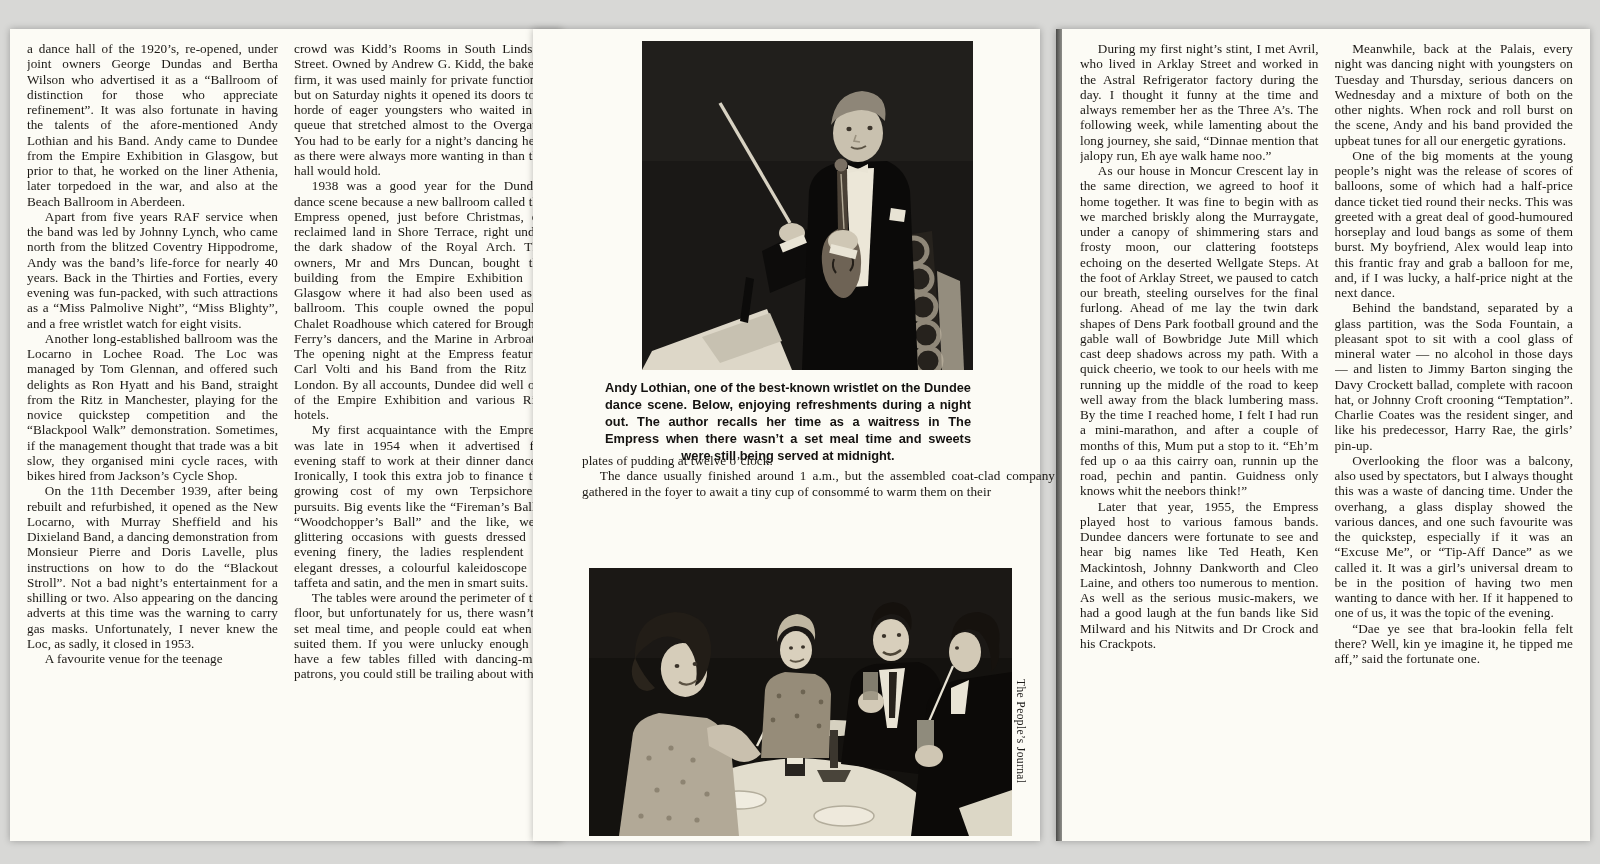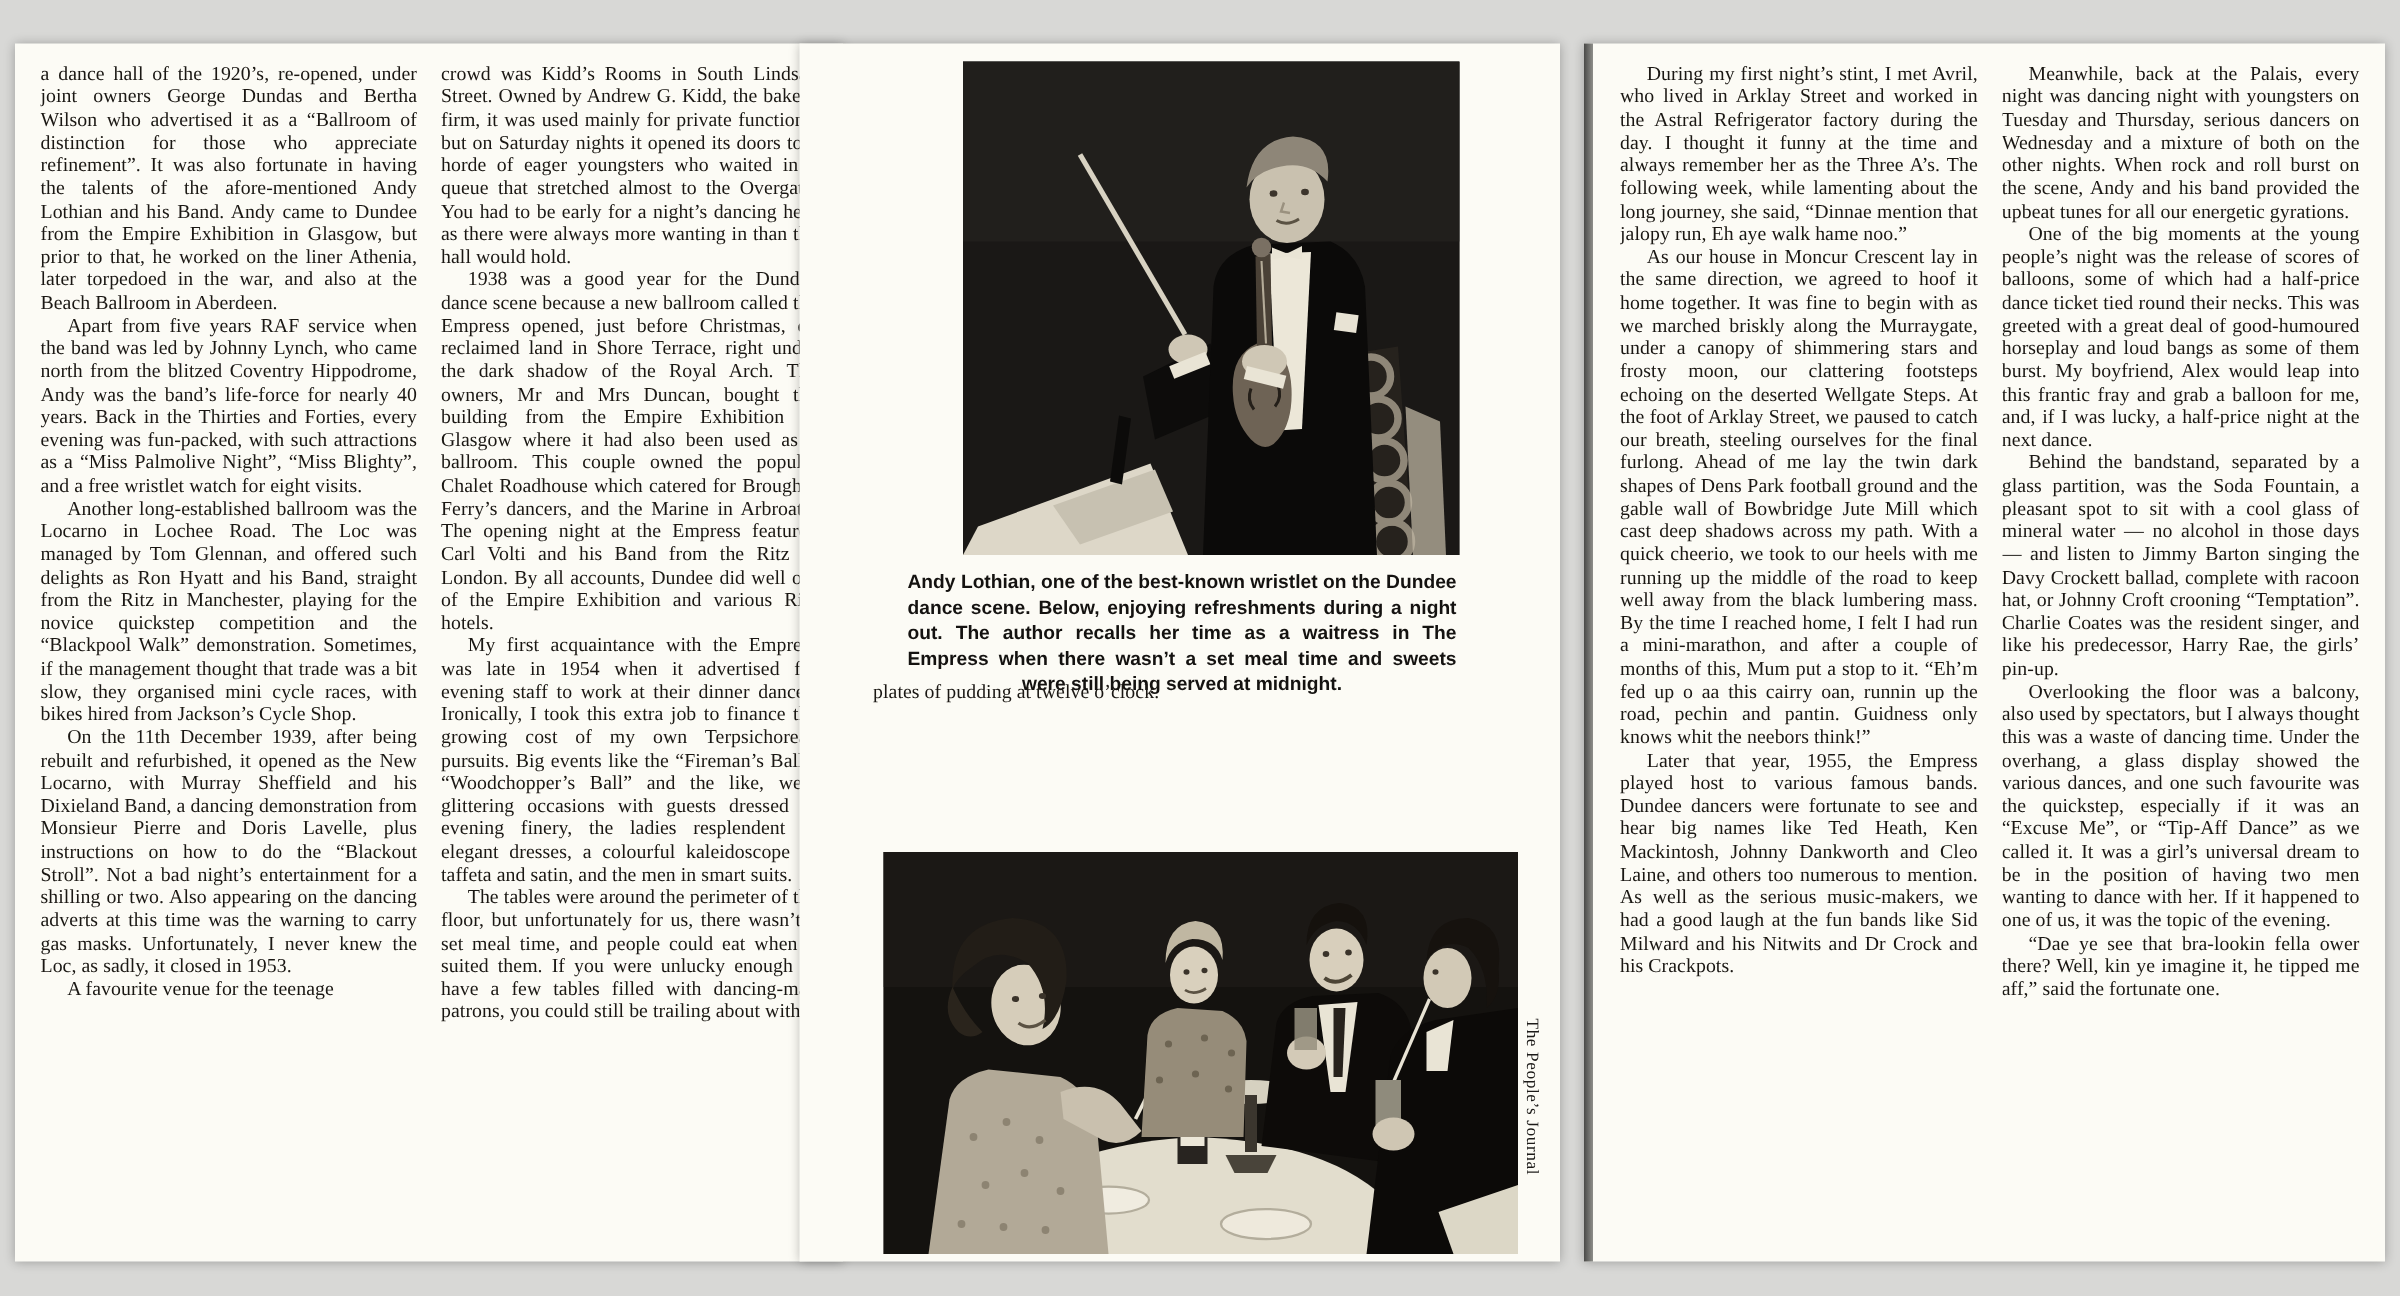--- a/index.html
+++ b/index.html
@@ -137,20 +137,21 @@
       <ellipse cx="201" cy="200" rx="15" ry="11" fill="#cfc7b5"></ellipse>
       <rect x="188" y="206" width="27" height="9" fill="#e9e4d5" transform="rotate(14 201 210)"></rect>
     </svg>
   </div>
 
   <div class="photo-caption">Andy Lothian, one of the best-known wristlet on the Dundee dance scene. Below, enjoying refreshments during a night out. The author recalls her time as a waitress in The Empress when there wasn’t a set meal time and sweets were still being served at midnight.</div>
 
   <div class="cols mid-cols">
     <div class="col">
       <p class="cont">plates of pudding at twelve o’clock.</p>
+      <p>The dance usually finished around 1 a.m., but the assembled coat-clad company gathered in the foyer to await a tiny cup of consommé to warm them on their</p>
     </div>
   </div>
 
   <div class="photo-bottom">
     <svg viewBox="0 0 423 268" preserveAspectRatio="none">
       <rect x="0" y="0" width="423" height="268" fill="#14120f"></rect>
       <rect x="0" y="0" width="423" height="90" fill="#1b1815"></rect>
 
       <path d="M60 268 Q90 195 210 190 Q330 195 360 268 Z" fill="#e2ddcd"></path>
       <ellipse cx="150" cy="232" rx="27" ry="9" fill="#f0ece0" stroke="#b3ad9c" stroke-width="1.5"></ellipse>
@@ -230,16 +231,16 @@
     <div class="col">
       <p>During my first night’s stint, I met Avril, who lived in Arklay Street and worked in the Astral Refrigerator factory during the day. I thought it funny at the time and always remember her as the Three A’s. The following week, while lamenting about the long journey, she said, “Dinnae mention that jalopy run, Eh aye walk hame noo.”</p>
       <p>As our house in Moncur Crescent lay in the same direction, we agreed to hoof it home together. It was fine to begin with as we marched briskly along the Murraygate, under a canopy of shimmering stars and frosty moon, our clattering footsteps echoing on the deserted Wellgate Steps. At the foot of Arklay Street, we paused to catch our breath, steeling ourselves for the final furlong. Ahead of me lay the twin dark shapes of Dens Park football ground and the gable wall of Bowbridge Jute Mill which cast deep shadows across my path. With a quick cheerio, we took to our heels with me running up the middle of the road to keep well away from the black lumbering mass. By the time I reached home, I felt I had run a mini-marathon, and after a couple of months of this, Mum put a stop to it. “Eh’m fed up o aa this cairry oan, runnin up the road, pechin and pantin. Guidness only knows whit the neebors think!”</p>
       <p>Later that year, 1955, the Empress played host to various famous bands. Dundee dancers were fortunate to see and hear big names like Ted Heath, Ken Mackintosh, Johnny Dankworth and Cleo Laine, and others too numerous to mention. As well as the serious music-makers, we had a good laugh at the fun bands like Sid Milward and his Nitwits and Dr Crock and his Crackpots.</p>
     </div>
     <div class="col">
       <p>Meanwhile, back at the Palais, every night was dancing night with youngsters on Tuesday and Thursday, serious dancers on Wednesday and a mixture of both on the other nights. When rock and roll burst on the scene, Andy and his band provided the upbeat tunes for all our energetic gyrations.</p>
       <p>One of the big moments at the young people’s night was the release of scores of balloons, some of which had a half-price dance ticket tied round their necks. This was greeted with a great deal of good-humoured horseplay and loud bangs as some of them burst. My boyfriend, Alex would leap into this frantic fray and grab a balloon for me, and, if I was lucky, a half-price night at the next dance.</p>
       <p>Behind the bandstand, separated by a glass partition, was the Soda Fountain, a pleasant spot to sit with a cool glass of mineral water — no alcohol in those days — and listen to Jimmy Barton singing the Davy Crockett ballad, complete with racoon hat, or Johnny Croft crooning “Temptation”. Charlie Coates was the resident singer, and like his predecessor, Harry Rae, the girls’ pin-up.</p>
       <p>Overlooking the floor was a balcony, also used by spectators, but I always thought this was a waste of dancing time. Under the overhang, a glass display showed the various dances, and one such favourite was the quickstep, especially if it was an “Excuse Me”, or “Tip-Aff Dance” as we called it. It was a girl’s universal dream to be in the position of having two men wanting to dance with her. If it happened to one of us, it was the topic of the evening.</p>
-      <p>“Dae ye see that bra-lookin fella ower there? Well, kin ye imagine it, he tipped me aff,” said the fortunate one.</p>
+      <p>“Dae ye see that bra-lookin fella felt there? Well, kin ye imagine it, he tipped me aff,” said the fortunate one.</p>
     </div>
   </div>
 </div>
 
 </body></html>

